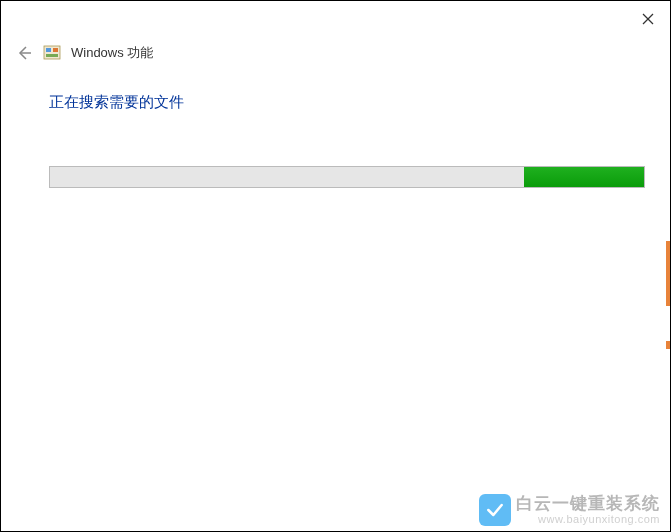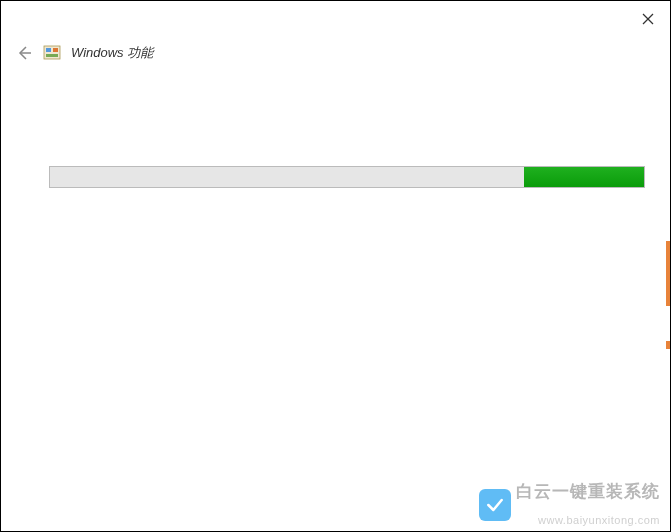--- a/index.html
+++ b/index.html
@@ -64,21 +64,20 @@
       display: inline-block;
       position: relative;
     }
     .app-icon svg {
       width: 18px;
       height: 18px;
     }
     .app-title {
       font-size: 13px;
       color: #333;
-      font-style: italic;
     }
     .status-text {
       position: absolute;
       top: 92px;
       left: 48px;
       font-size: 15px;
       color: #003399;
     }
     .progress-container {
       position: absolute;
@@ -140,21 +139,20 @@
     }
     .watermark-logo svg {
       width: 20px;
       height: 20px;
       fill: #fff;
     }
     .watermark-text {
       display: flex;
       flex-direction: column;
       line-height: 1.1;
-      gap: 12px;
     }
     .watermark-title {
       font-size: 17px;
       color: #999;
       font-weight: bold;
       letter-spacing: 1px;
     }
     .watermark-url {
       font-size: 11px;
       color: #bbb;
@@ -199,20 +197,21 @@
       <svg viewBox="0 0 18 18">
         <rect x="1" y="2" width="16" height="13" fill="#f0e8d0" stroke="#aa9955" stroke-width="0.8"></rect>
         <rect x="3" y="4" width="5" height="4" fill="#5599dd"></rect>
         <rect x="10" y="4" width="5" height="4" fill="#dd7733"></rect>
         <rect x="3" y="10" width="12" height="3" fill="#77aa55"></rect>
       </svg>
     </span>
     <span class="app-title">Windows 功能</span>
   </div>
 
+  <div class="status-text">正在搜索需要的文件</div>
 
   <div class="progress-container">
     <div class="progress-fill" style="width:120px"></div>
   </div>
 
 
   <div class="side-accent side-accent-1"></div>
   <div class="side-accent side-accent-2"></div>
 
   <div class="watermark">

